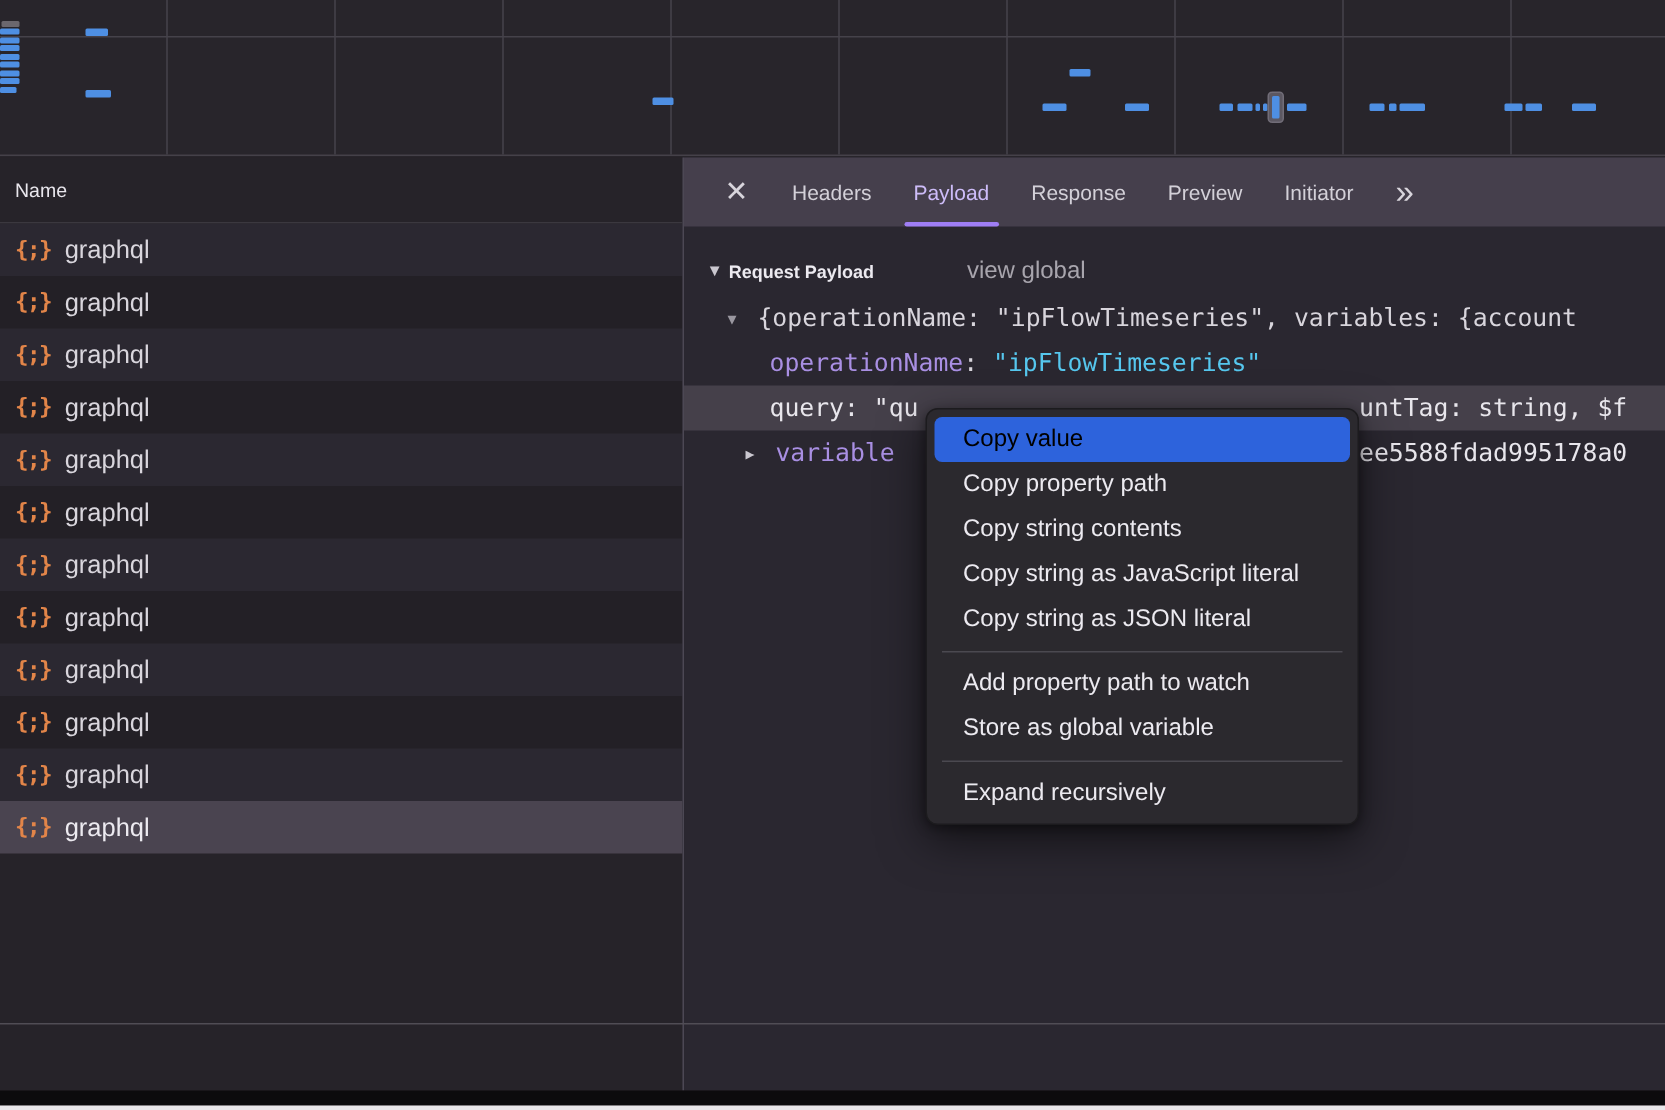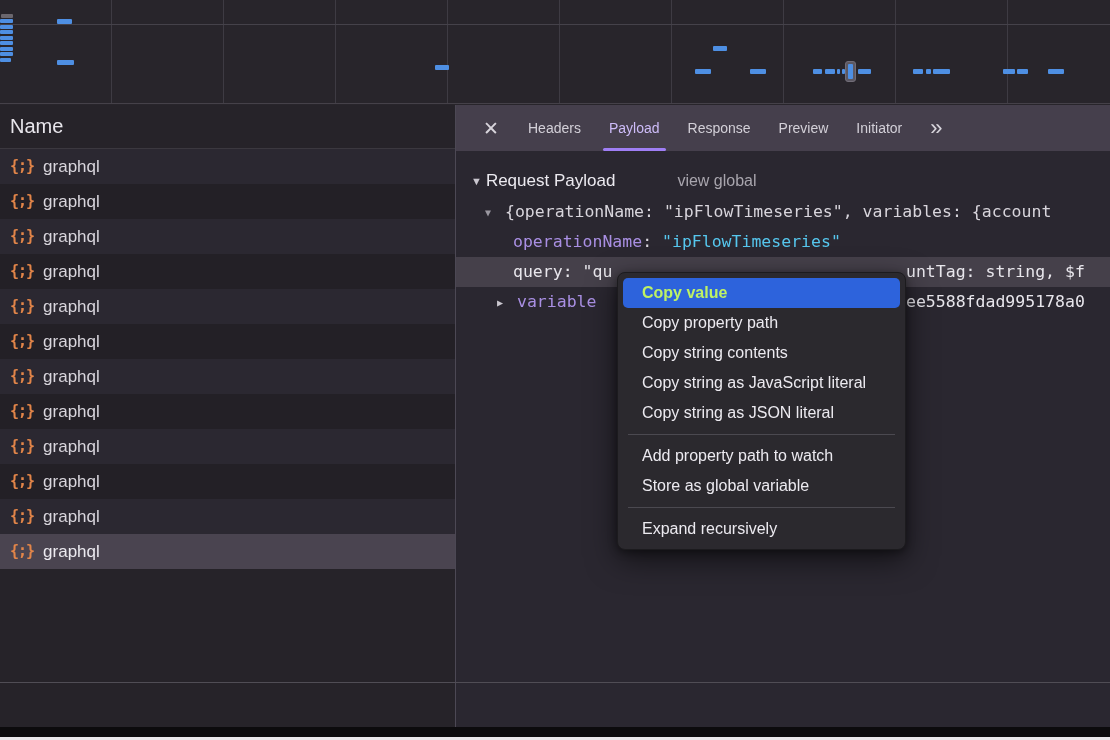--- a/index.html
+++ b/index.html
@@ -27,21 +27,21 @@
   .ov-marker { position:absolute; background:#5c5862; border:1px solid #716d78; border-radius:3px; }
   .ov-marker::after { content:""; position:absolute; left:2px; top:2px; right:2px; bottom:2px; background:var(--timing-bar-blue); border-radius:1px; }
 
   
   .main { position:absolute; left:0; top:105px; width:1110px; height:622px; display:flex; }
 
   
   .left-panel { width:455px; height:100%; background:#262329; position:relative; }
   .name-header {
     height:44px; display:flex; align-items:center; padding-left:10px;
-    color:#e8e6ec; font-size:20px; border-bottom:1px solid #3b383f; background:#262329;
+    color:#e8e6ec; font-size:13px; border-bottom:1px solid #3b383f; background:#262329;
   }
   .req-rows { display:flex; flex-direction:column; }
   .req-row {
     height:35px; display:flex; align-items:center; padding-left:10px;
     font-size:17px; color:#d9d6dd; cursor:default; background:#2b2831;
   }
   .req-row:nth-child(even) { background:#232026; }
   .req-row.selected, .req-row.selected:nth-child(even) { background:#4a4450; color:#eceaf0; }
   .req-icon {
     color:var(--request-icon-orange); font-family:"DejaVu Sans Mono", monospace;
@@ -60,21 +60,21 @@
     display:flex; align-items:center; position:relative; cursor:pointer; white-space:nowrap;text-align:center;
   }
   .tab.active { color:var(--active-tab-purple); }
   .tab.active::after { content:""; position:absolute; left:8px; right:8px; bottom:0; height:3px; background:var(--active-tab-underline); border-radius:2px; }
   .tab-overflow { color:#d8d5dc; font-size:22px; padding-left:6px; cursor:pointer; }
 
   .payload-pane { padding-top:14px; font-size:17px; }
   .section-header { display:flex; align-items:center; height:32px; padding-left:15px; }
   .tri { color:#cac7cf; font-size:11px; margin-right:4px; }
   .tri.dim { color:#9a97a0; }
-  .section-title { color:#eceaf0; font-weight:normal; font-size:17px; }
+  .section-title { color:#eceaf0; font-weight:bold; font-size:12px; }
   .view-source { color:#a8a5ad; font-size:16px; margin-left:62px; cursor:pointer; }
 
   .tree { font-family:"DejaVu Sans Mono", monospace; font-size:16.5px; color:#d8d5dc; }
   .tree-row { height:30px; line-height:30px; white-space:nowrap; overflow:hidden; position:relative; }
   .tree-row .tri { display:inline-block; font-size:10px; vertical-align:1px; }
   .row-summary { padding-left:29px; }
   .row-child { padding-left:57px; }
   .row-variables { padding-left:41px; }
   .row-query { background:#45404a; color:#e8e6ec; }
   .k { color:var(--json-key-purple); }
@@ -92,21 +92,21 @@
   .context-menu {
     position:absolute; left:617px; top:272px; width:289px; z-index:10;
     background:#2b292e; border:1px solid #1c1b1e; border-radius:8px;
     box-shadow:0 10px 30px rgba(0,0,0,0.55), 0 2px 8px rgba(0,0,0,0.4);
     padding:5px 0;
   }
   .menu-item {
     height:30px; line-height:30px; margin:0 5px; padding-left:19px;
     color:#eceaf0; font-size:16px; border-radius:5px; cursor:default; white-space:nowrap;
   }
-  .menu-item.highlighted { background:var(--menu-highlight-blue); color:#bef264;font-weight:bold; }
+  .menu-item.highlighted { background:var(--menu-highlight-blue); color:#000000; }
   .menu-divider { height:1px; background:#4b4950; margin:6px 10px; }
 </style>
 </head>
 <body>
 
 <div class="devtools" style="--menu-highlight-blue: #2d63dc; --timing-bar-blue: #4e8fe3; --json-key-purple: #a98fe3; --json-string-cyan: #56c7ee; --request-icon-orange: #e28549; --active-tab-purple: #cdbcf8; --active-tab-underline: #9f7ef5;">
 
   <div class="overview">
     <div class="overview-hline"></div>
     <div id="ov-bars">

